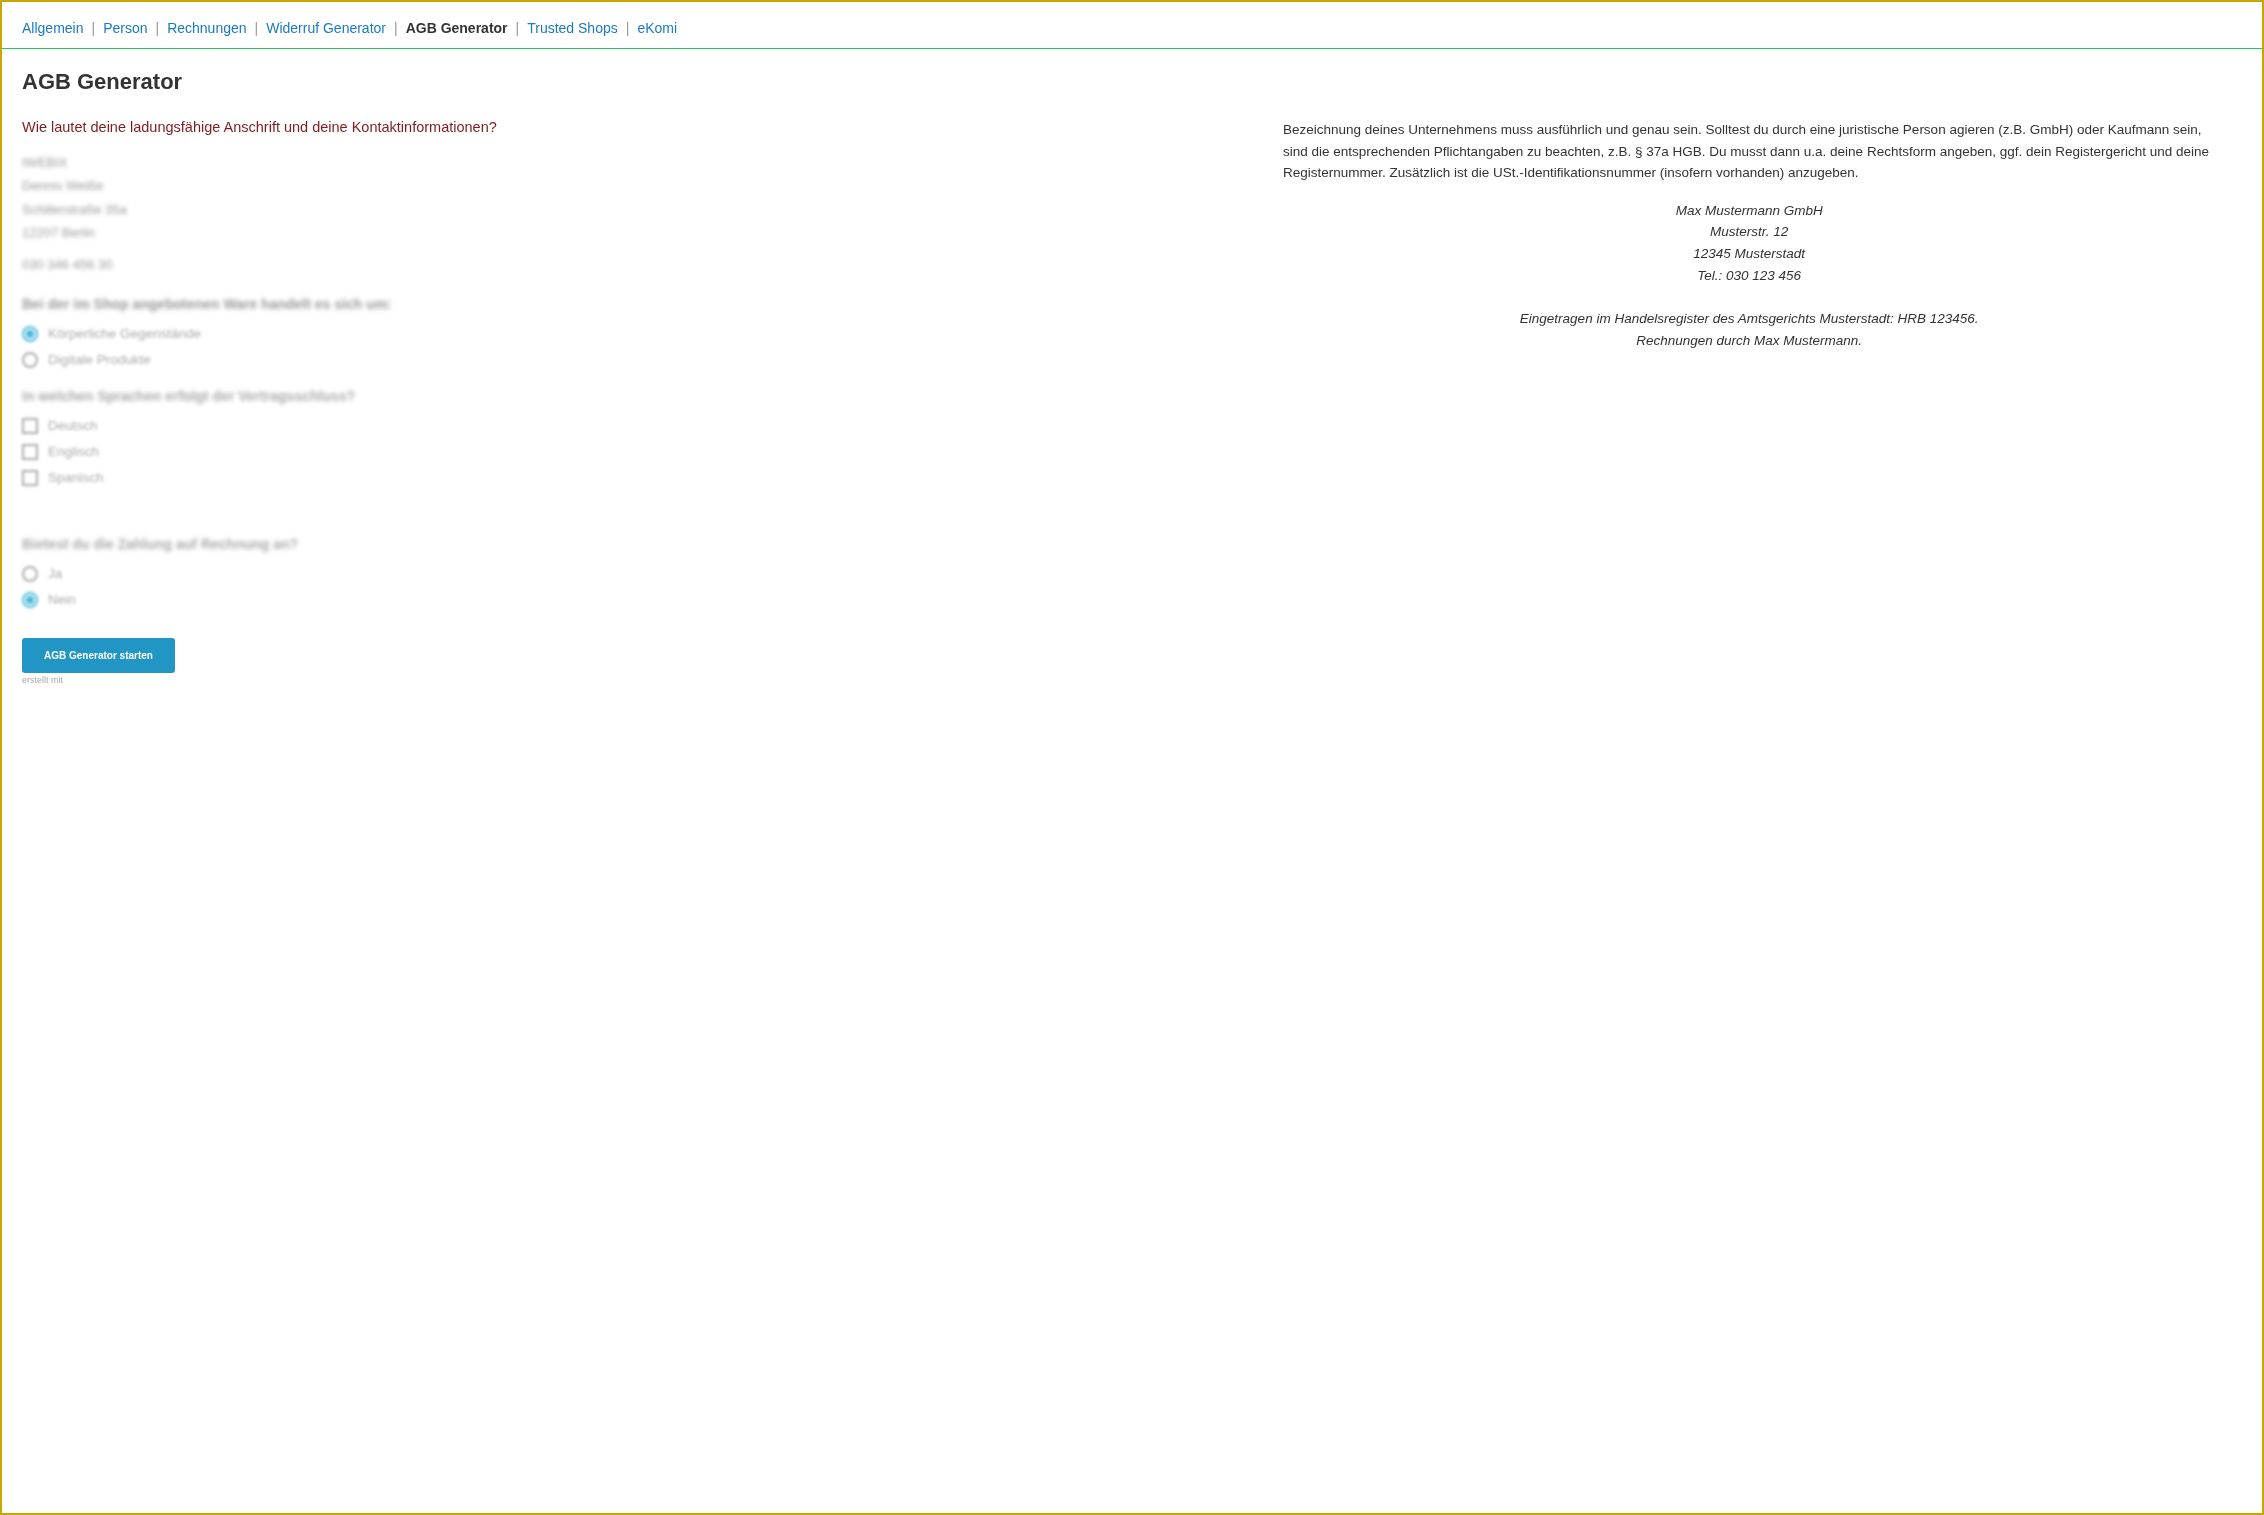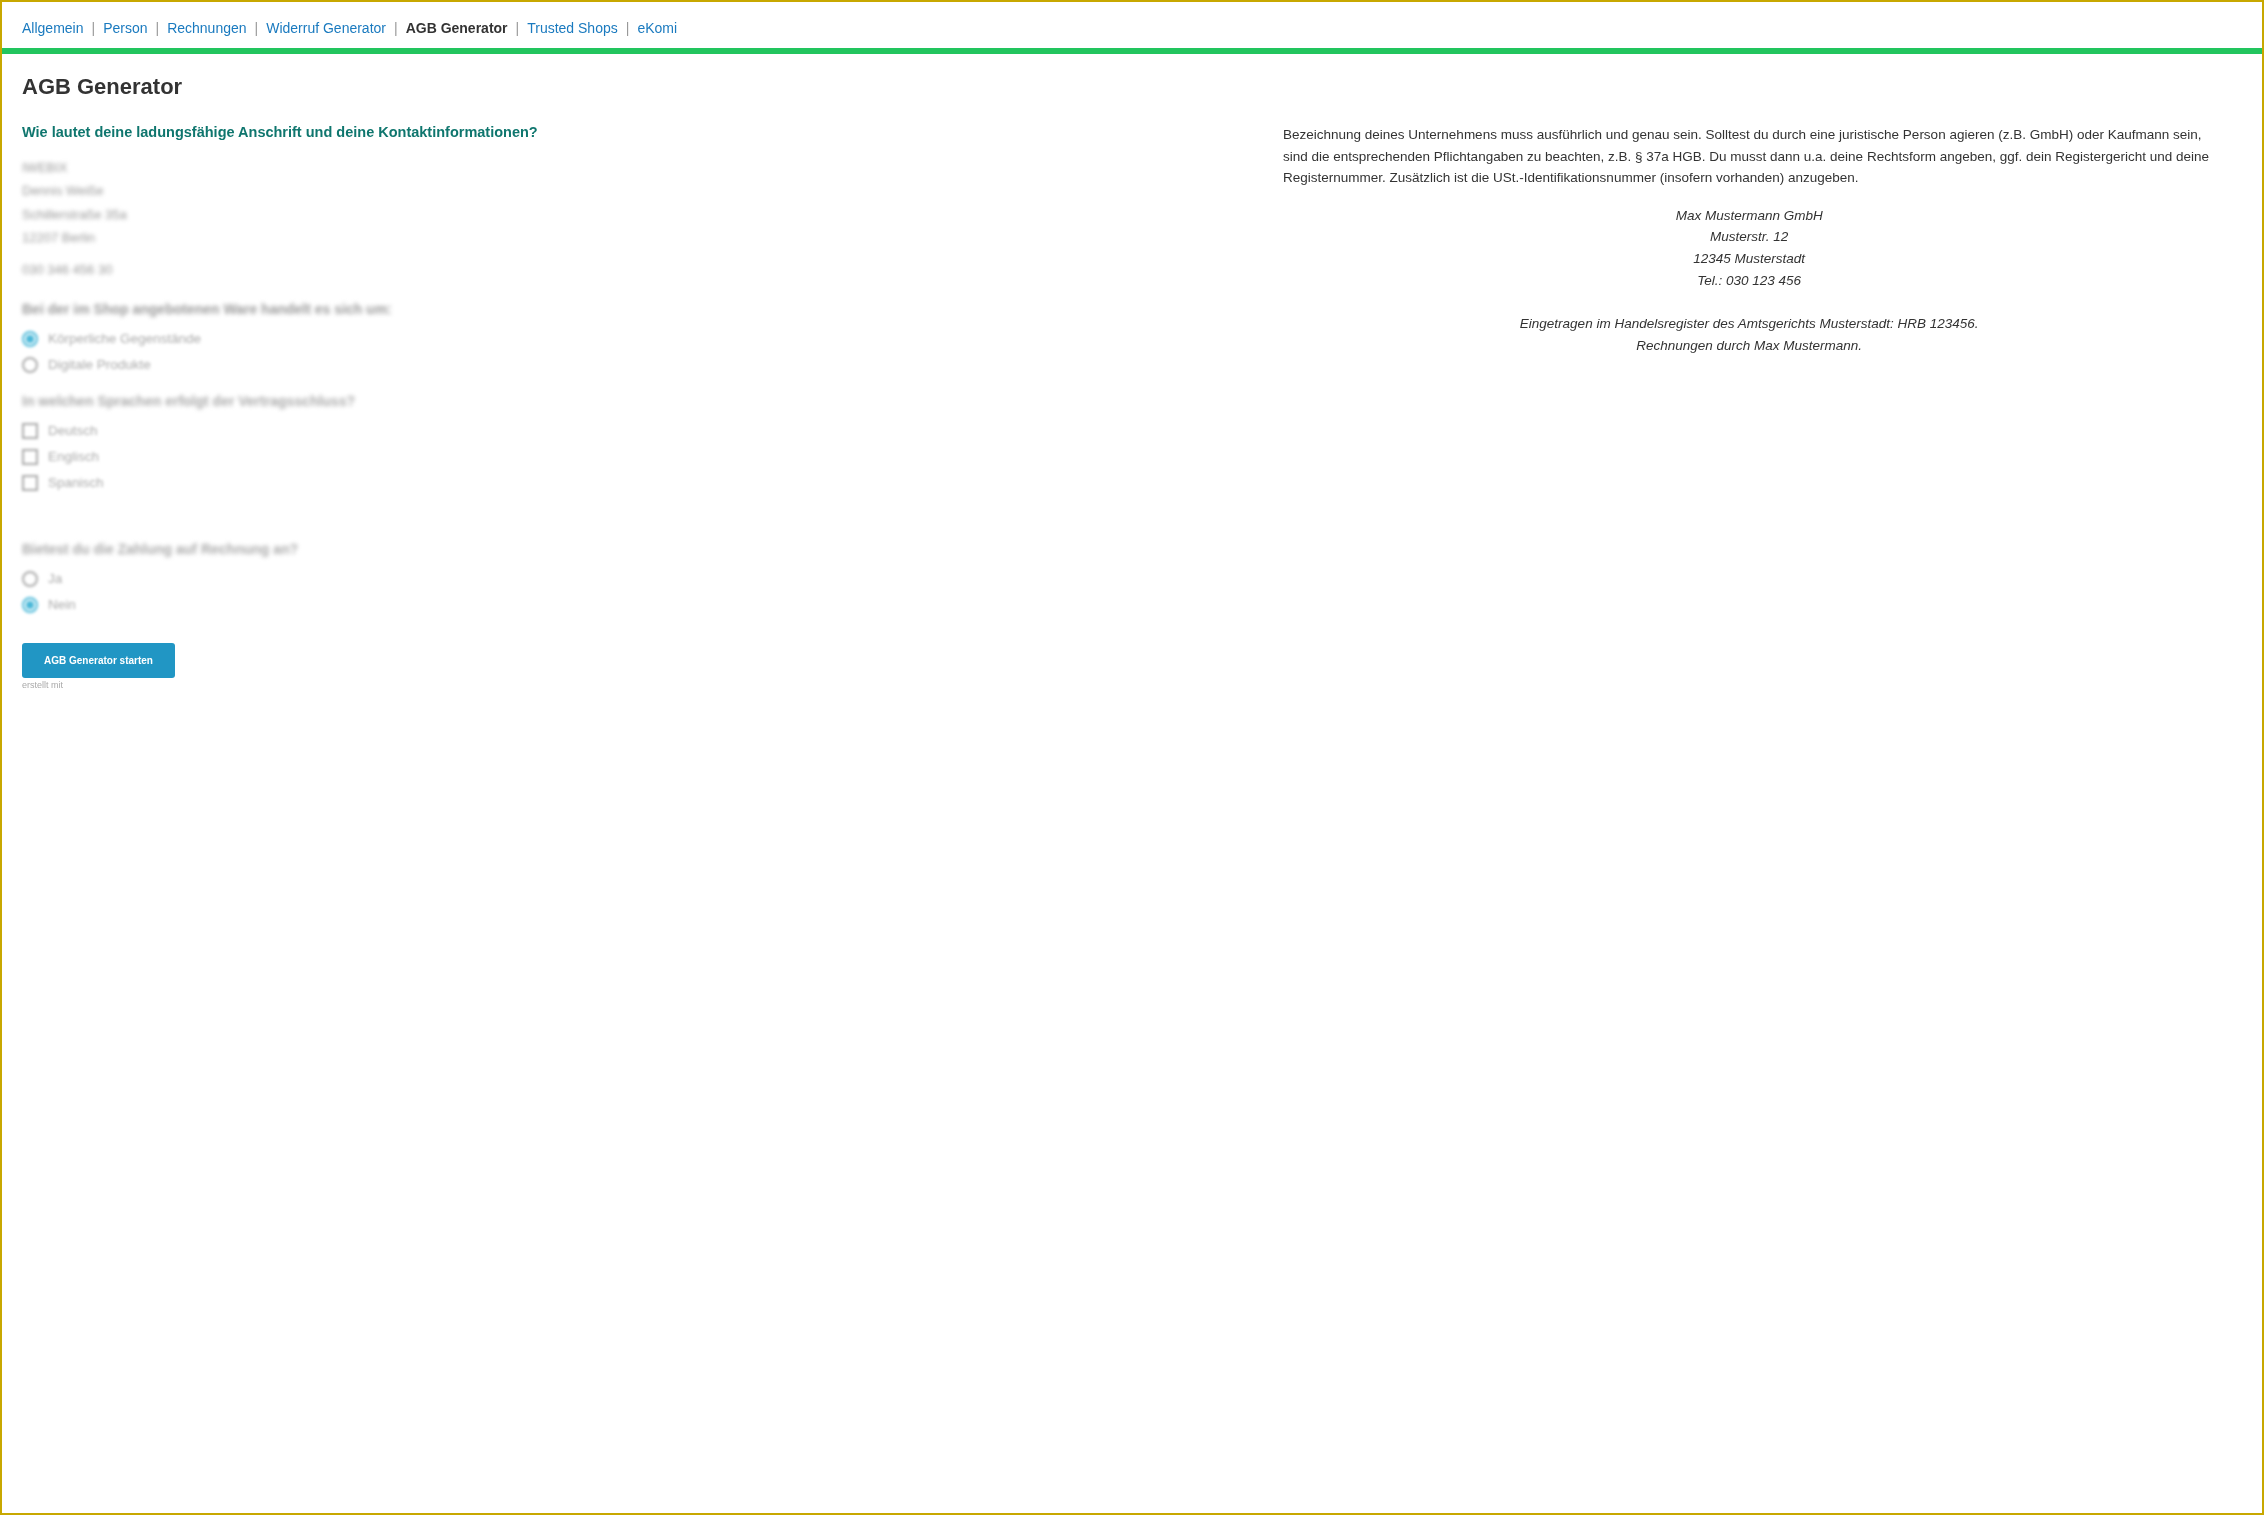--- a/index.html
+++ b/index.html
@@ -16,21 +16,21 @@
     }
 
     .page-wrapper {
       border: 2px solid #c8a800;
       min-height: 100vh;
       padding: 0;
     }
 
     .top-nav {
       padding: 18px 20px 12px 20px;
-      border-bottom: 6px solid #22c55e;
+      border-bottom: 1px solid #22c55e;
       display: flex;
       align-items: center;
       gap: 0;
       flex-wrap: wrap;
     }
 
     .nav-item {
       color: #1a7abf;
       text-decoration: none;
       font-size: 14px;
@@ -72,23 +72,23 @@
 
     .right-panel {
       flex: 0 0 42%;
       max-width: 42%;
       font-size: 13.5px;
       color: #333;
       line-height: 1.6;
     }
 
     .section-question {
-      font-weight: bold;
+      font-weight: normal;
       font-size: 14.5px;
-      color: #0f766e;
+      color: #7f1d1d;
       margin-bottom: 16px;
     }
 
     .address-block {
       margin-bottom: 20px;
       color: #999;
       font-size: 13px;
       line-height: 1.8;
       filter: blur(2px);
       user-select: none;

